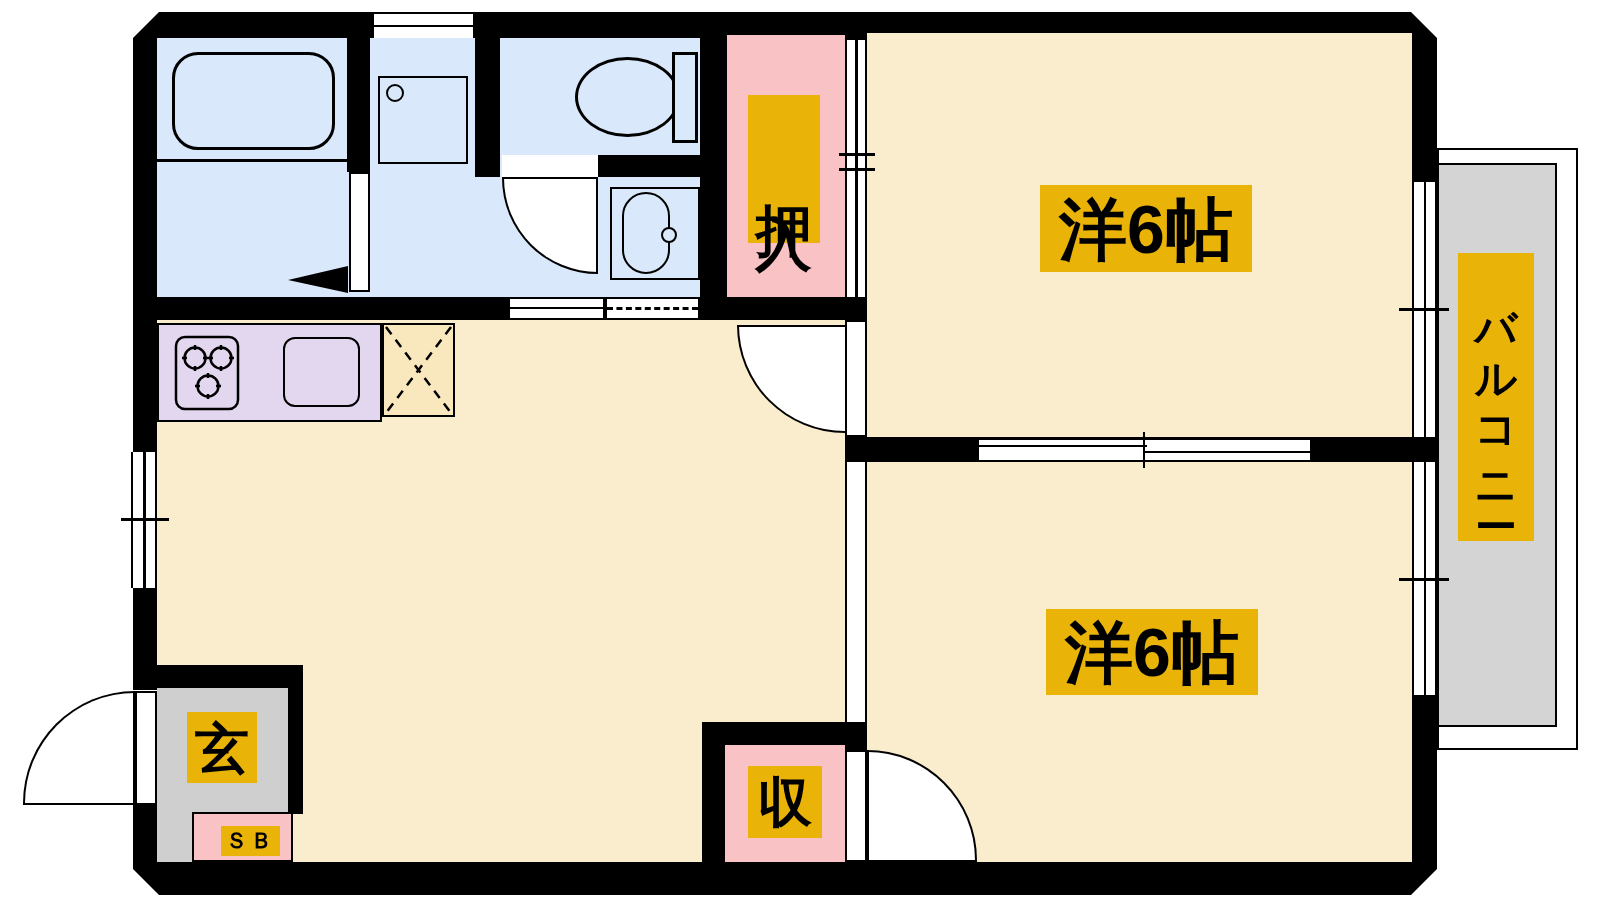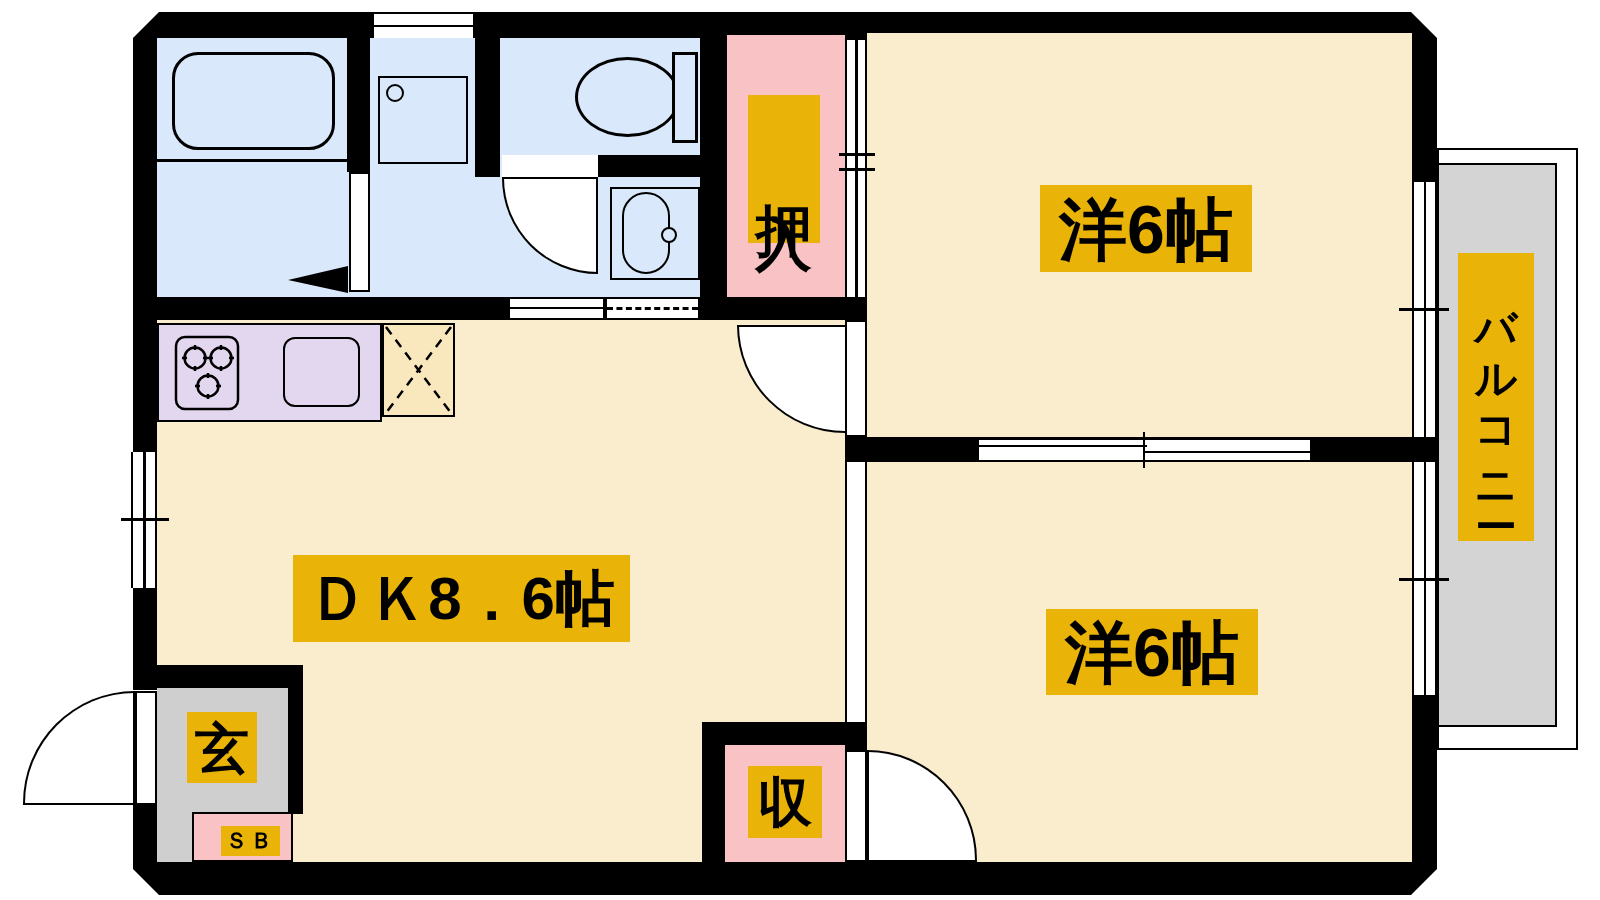--- a/index.html
+++ b/index.html
@@ -135,15 +135,14 @@
   </div>
   <div class="abs hline" style="left:121px;top:518px;width:48px;"></div>
 
   <div class="abs white" style="left:133px;top:690px;width:24px;height:115px;"></div>
   <div class="abs leaf" style="left:135px;top:691px;width:22px;height:114px;"></div>
   <div class="abs disc" style="left:23px;top:691px;width:112px;height:114px;border-radius:112px 0 0 0;"></div>
 
   <div class="abs label vtext" style="left:748px;top:95px;width:72px;height:148px;font-size:56px;letter-spacing:10px;">押入</div>
   <div class="abs label" style="left:1040px;top:185px;width:212px;height:87px;font-size:68px;">洋6帖</div>
   <div class="abs label" style="left:1046px;top:609px;width:212px;height:86px;font-size:68px;">洋6帖</div>
-  <div class="abs label" style="left:293px;top:555px;width:337px;height:87px;font-size:60px;">ＤＫ8．6帖</div>
 
 </div>
 
 </body></html>

